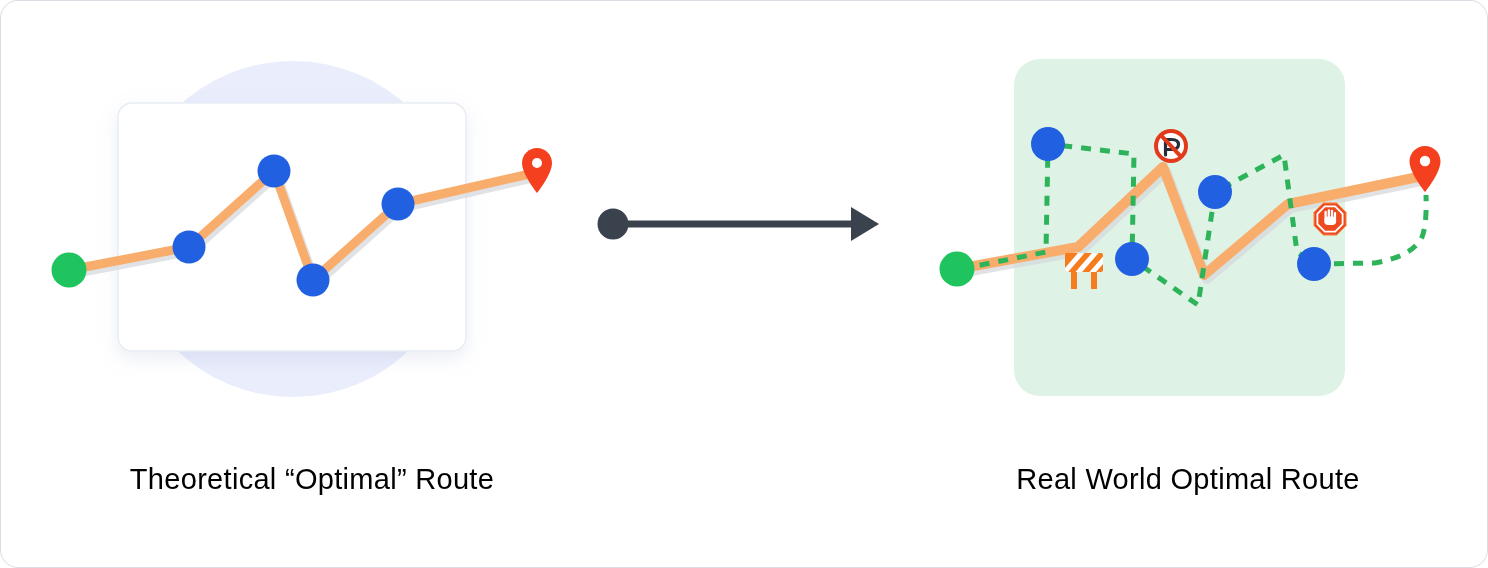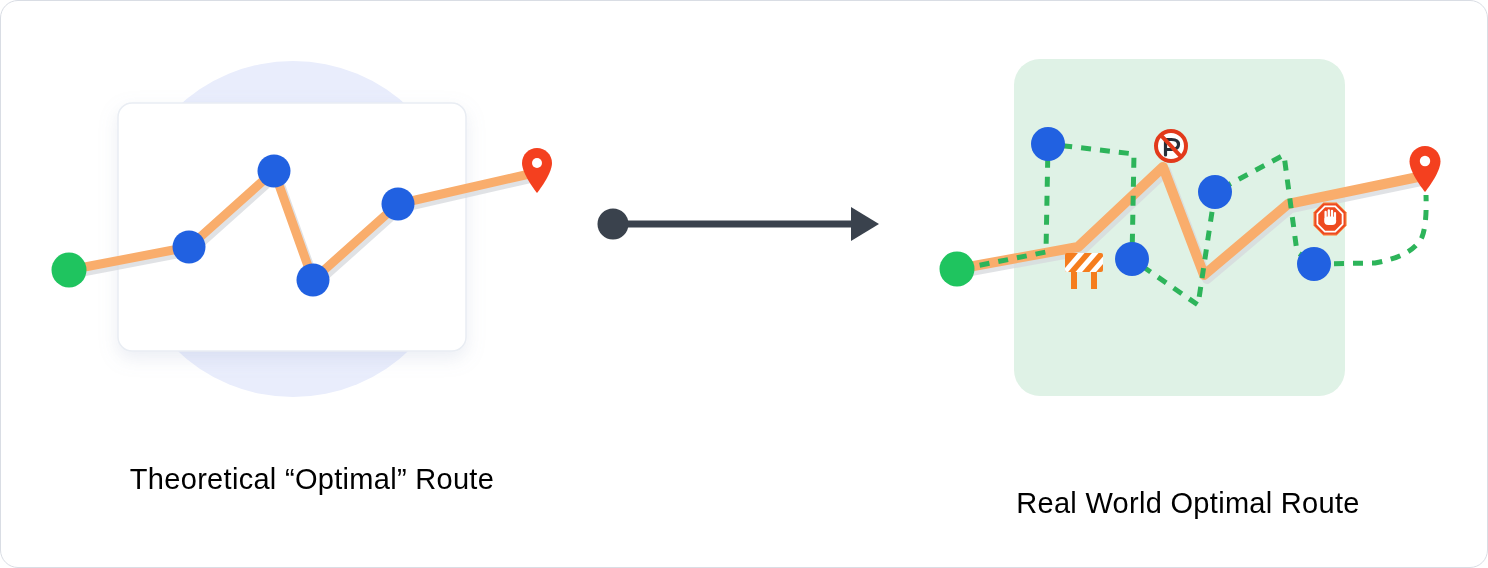--- a/index.html
+++ b/index.html
@@ -27,21 +27,21 @@
     top: 462px;
     width: 540px;
     text-align: center;
     font-size: 29px;
     font-weight: 500;
     letter-spacing: 0.3px;
     color: #000000;
     white-space: nowrap;
   }
   .caption-left  { left: 41px;  }
-  .caption-right { left: 917px; margin-top: 24px; }
+  .caption-right { left: 917px; }
 </style>
 </head>
 <body>
 
 <div class="frame">
 
   <svg class="scene" width="1488" height="568" viewBox="0 0 1488 568">
 
     <defs>
       <filter id="cardshadow" x="-20%" y="-20%" width="140%" height="160%">

